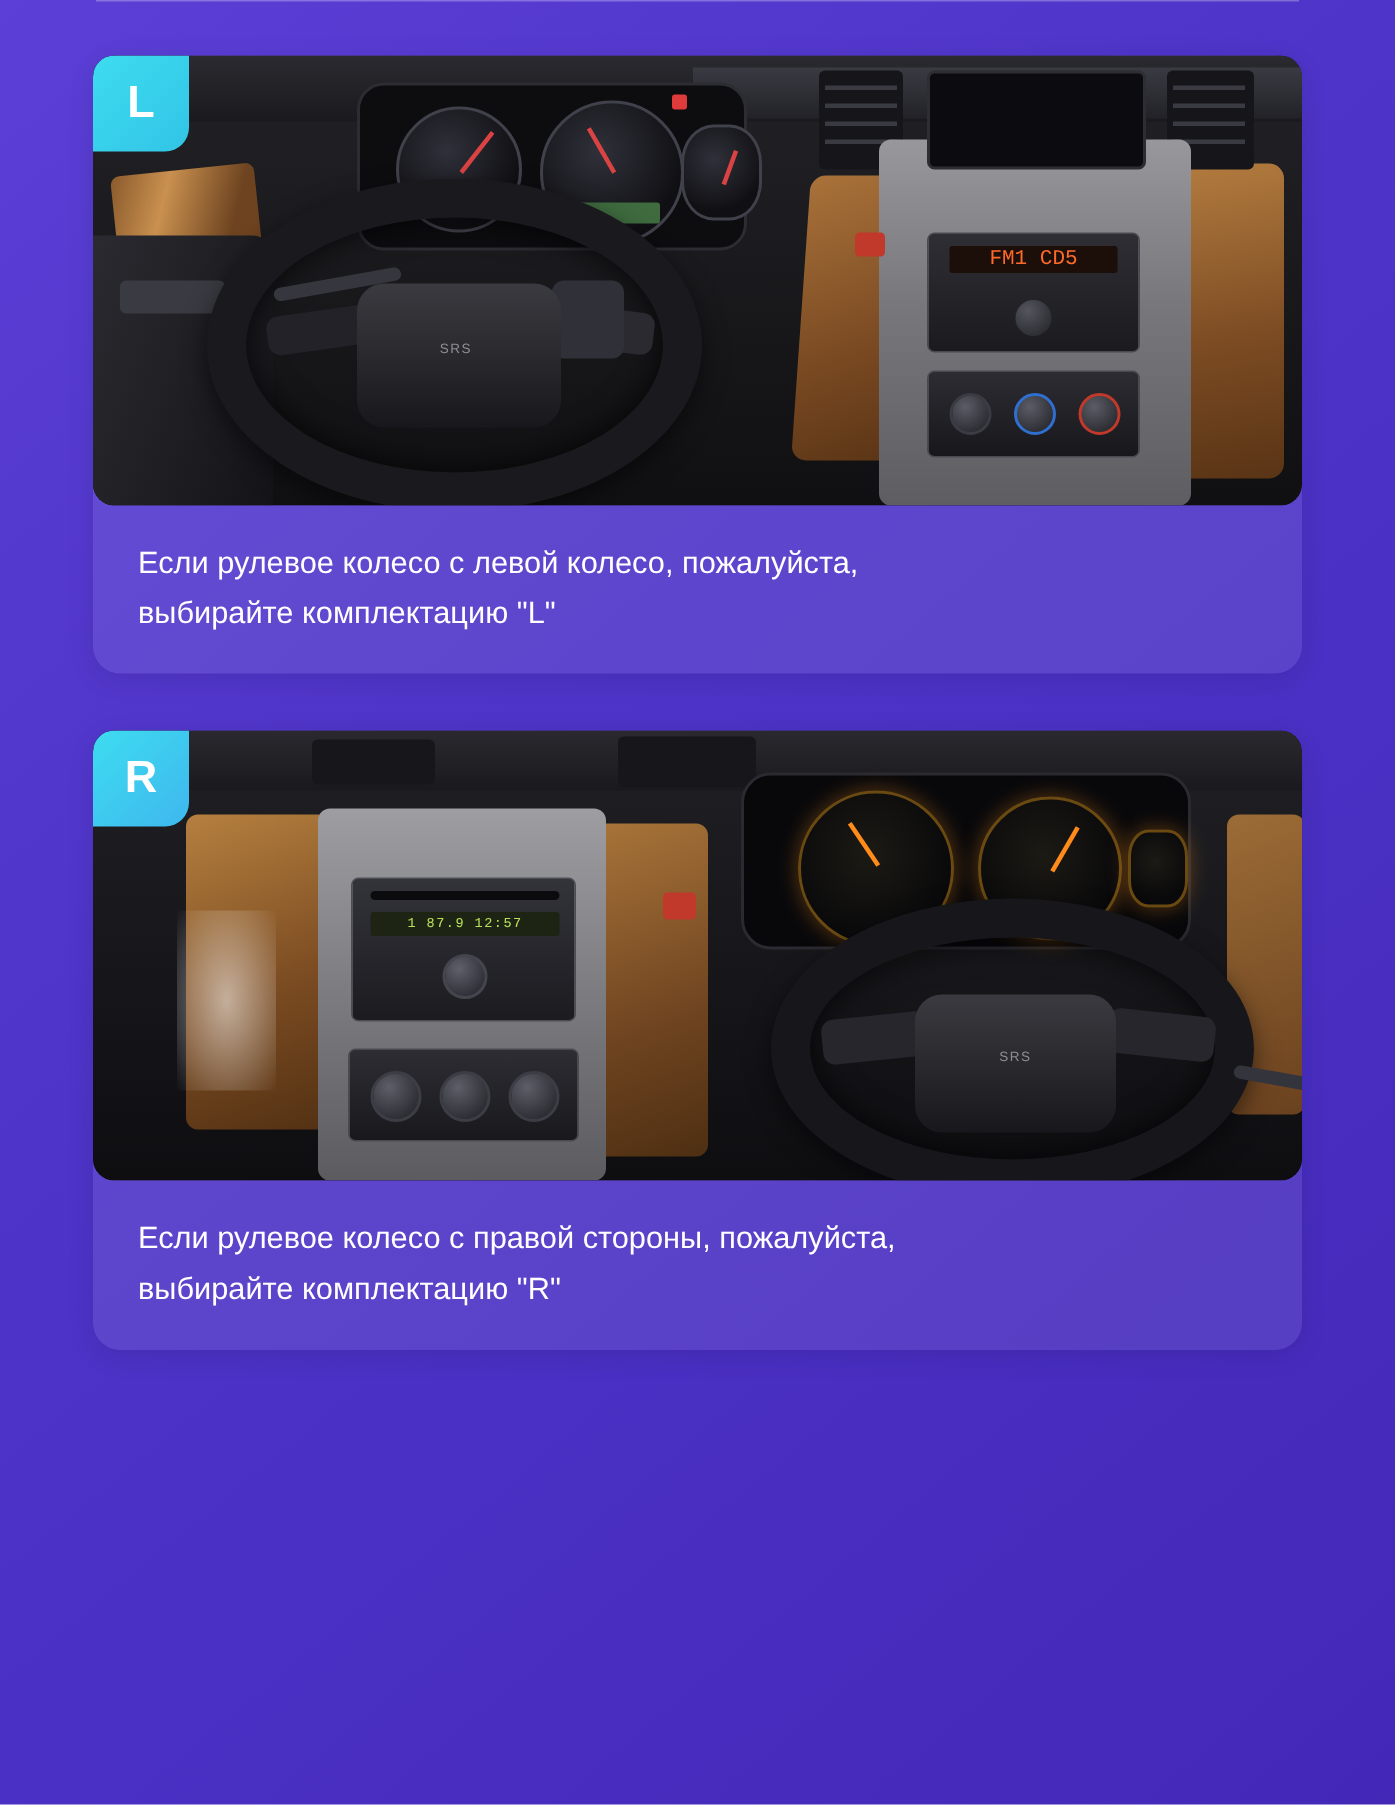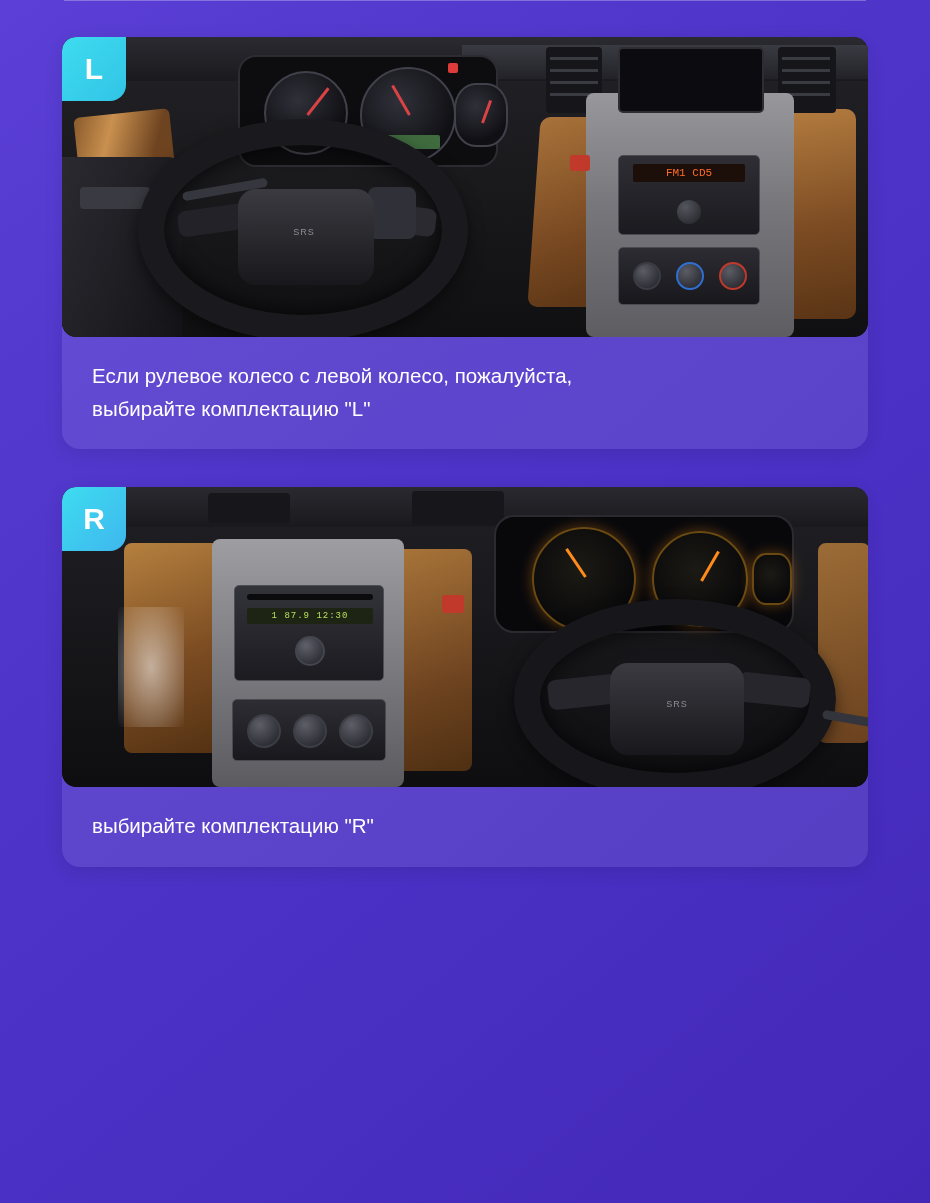--- a/index.html
+++ b/index.html
@@ -194,21 +194,21 @@
   .p1 .vent-r { left: 716px; top: 10px; width: 58px; height: 66px; }
   .p1 .vent-line { position: absolute; left: 4px; width: 48px; height: 3px; background: #3a3a42; }
   .p1 .radio {
     position: absolute; left: 556px; top: 118px; width: 142px; height: 80px;
     background: linear-gradient(180deg,#2e2e34,#1a1a1f);
     border-radius: 5px; border: 1px solid #4a4a52;
   }
   .p1 .radio-lcd {
     position: absolute; left: 14px; top: 8px; width: 112px; height: 18px;
     background: #1c0f0a; border-radius: 2px;
-    color: #ff6a2a; font-size: 11px; font-family: "Liberation Mono", monospace;
+    color: #ff6a2a; font-size: 14px; font-family: "Liberation Mono", monospace;
     display: flex; align-items: center; justify-content: space-around;
   }
   .p1 .radio-knob {
     position: absolute; left: 58px; top: 44px; width: 24px; height: 24px;
     border-radius: 50%; background: radial-gradient(circle at 35% 30%, #55555e, #202026);
   }
   .p1 .hvac {
     position: absolute; left: 556px; top: 210px; width: 142px; height: 58px;
     background: linear-gradient(180deg,#2c2c32,#17171c);
     border-radius: 5px; border: 1px solid #4a4a52;
@@ -450,21 +450,21 @@
         <div class="wood-far-left"></div>
         <div class="wood-mid"></div>
         <div class="wood-right"></div>
 
         <div class="vent-top-l"></div>
         <div class="vent-top-r"></div>
 
         <div class="console"></div>
         <div class="radio">
           <div class="cd-slot"></div>
-          <div class="radio-lcd">1  87.9  12:30</div>
+          <div class="radio-lcd">1  87.9  12:57</div>
           <div class="radio-knob"></div>
         </div>
         <div class="hvac">
           <div class="hvac-knob hk1"></div>
           <div class="hvac-knob hk2"></div>
           <div class="hvac-knob hk3"></div>
         </div>
         <div class="hazard"></div>
 
         <div class="cluster">
@@ -482,17 +482,18 @@
         <div class="spk-r"></div>
         <div class="hub"></div>
         <div class="hub-label">SRS</div>
         <div class="stalk"></div>
 
         <div class="glare"></div>
       </div>
       <div class="badge badge-r">R</div>
     </div>
     <div class="caption">
+      <span>Если рулевое колесо с правой стороны, пожалуйста,</span>
       <span class="second-line">выбирайте комплектацию "R"</span>
     </div>
   </div>
 
 </div>
 
 </body></html>

